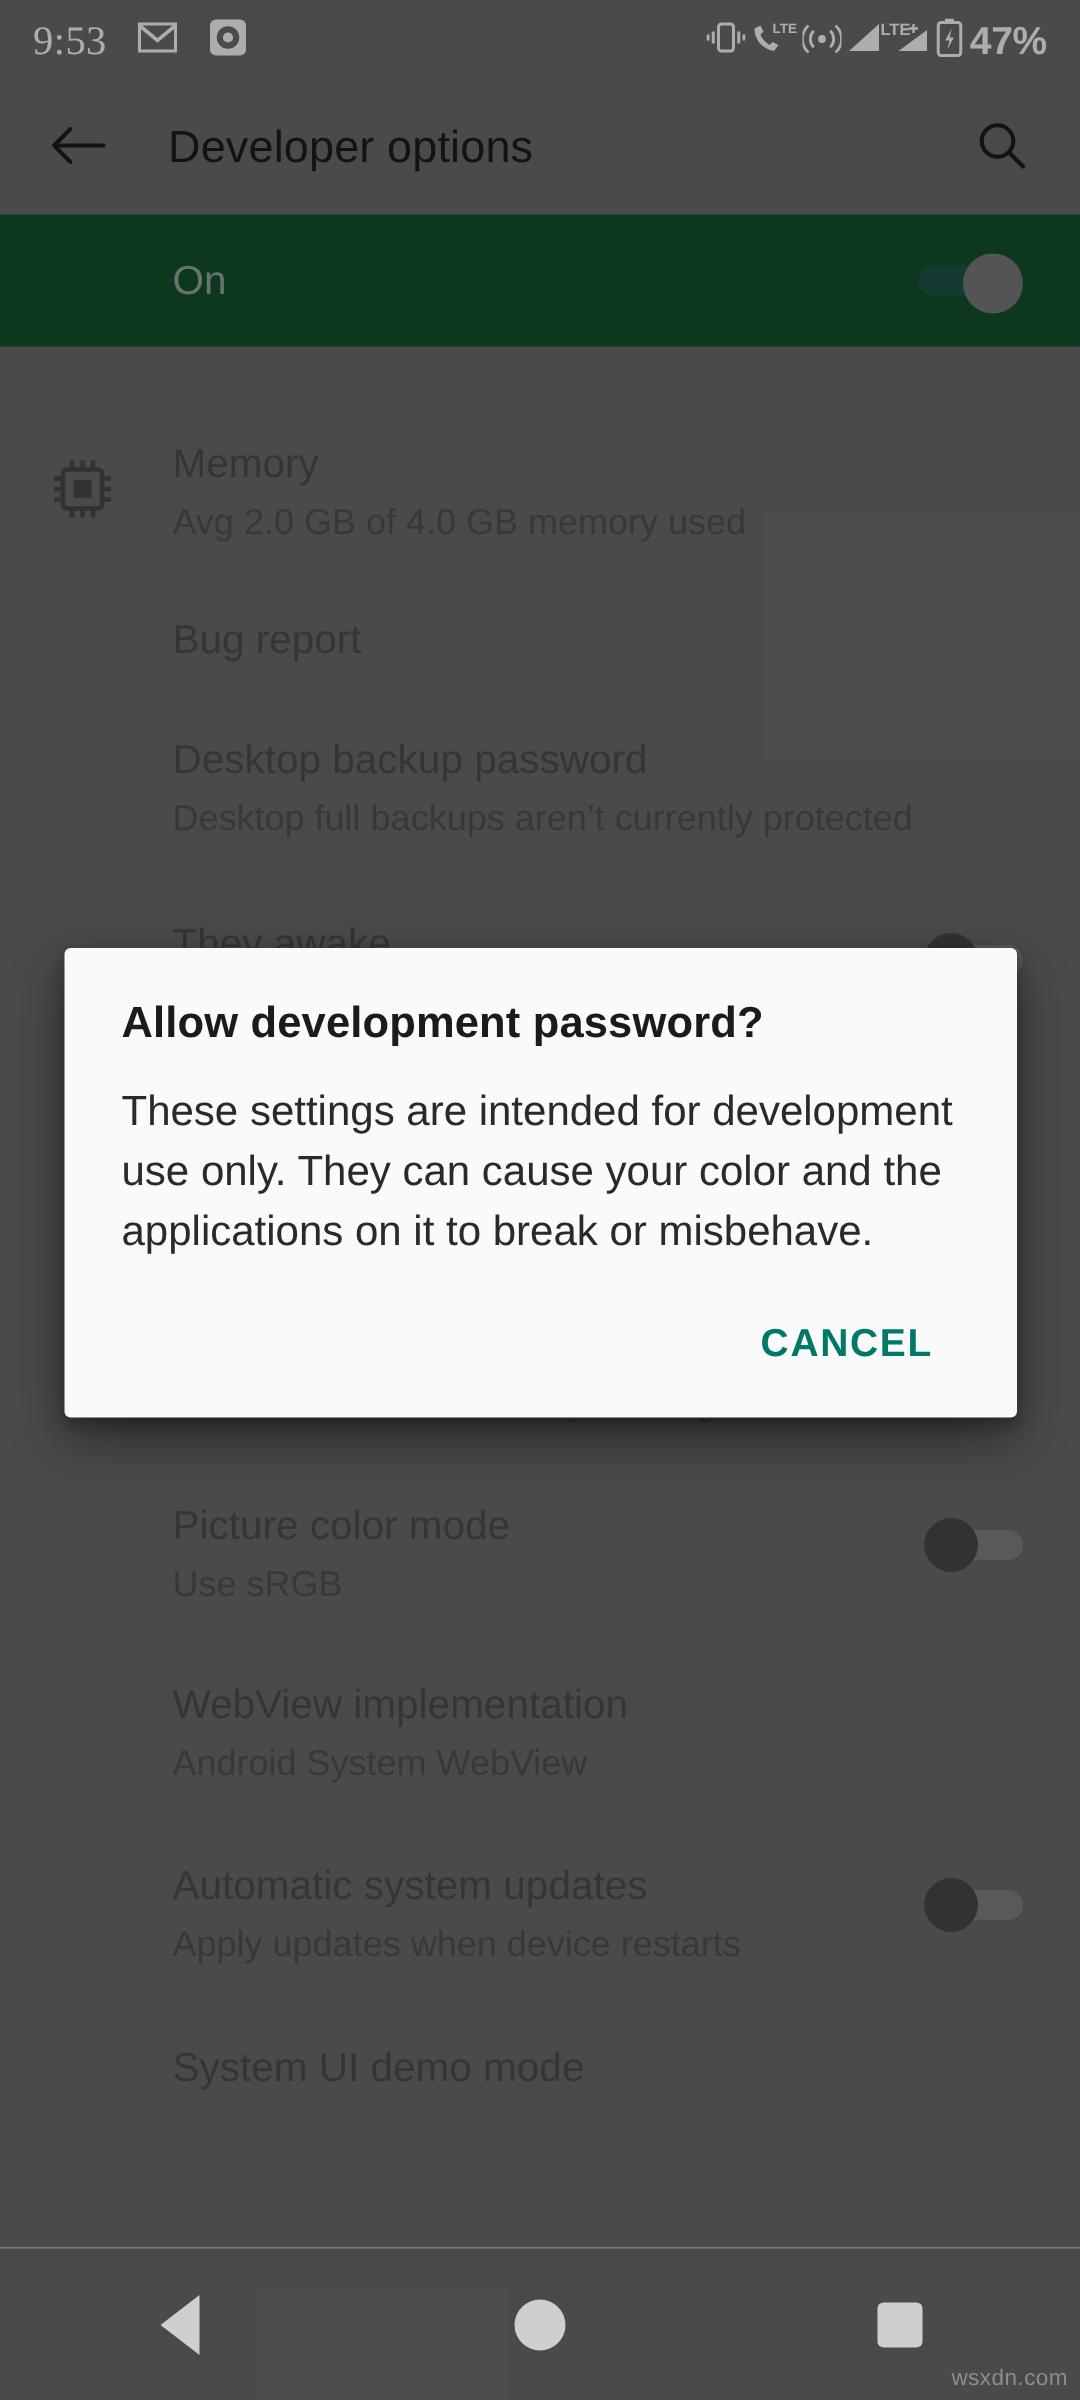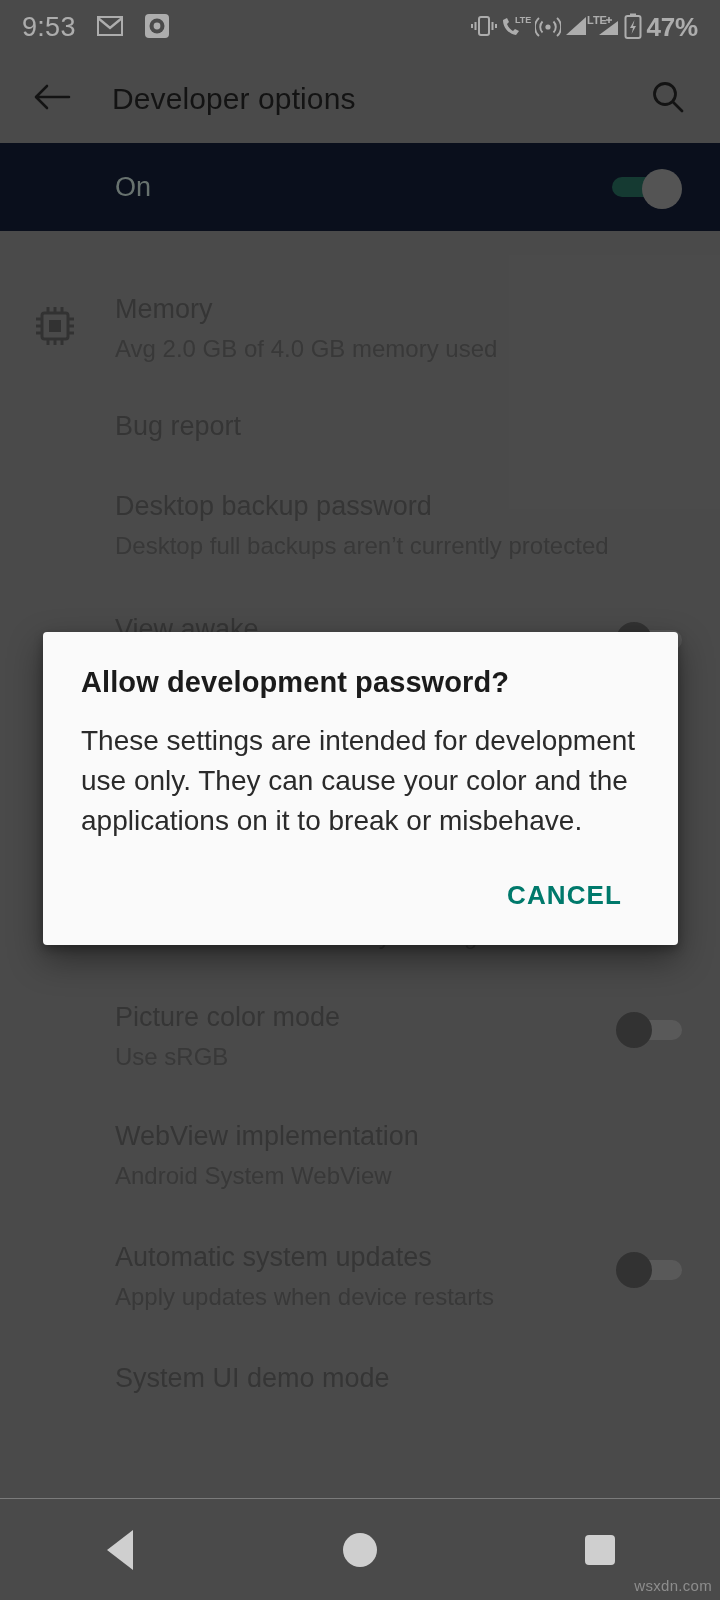--- a/index.html
+++ b/index.html
@@ -14,41 +14,41 @@
   
   #screen { position:absolute; inset:0; }
 
   
   .statusbar {
     position:absolute; top:0; left:0; width:720px; height:55px;
     display:flex; align-items:center;
     color:#ffffff;
     padding:0 22px;
   }
-  .sb-left { display:flex; align-items:center; gap:20px; }
+  .sb-left { display:flex; align-items:center; gap:20px;font-family:Liberation Serif, serif; }
   .sb-time { font-size:27px; font-weight:400; letter-spacing:0.3px; }
   .sb-right { margin-left:auto; display:flex; align-items:center; gap:3px; }
   .sb-batt-pct { font-size:26px; font-weight:600; letter-spacing:-0.2px; margin-left:2px;}
   .ic { display:block; }
 
   
   .appbar {
     position:absolute; top:55px; left:0; width:720px; height:88px;
     display:flex; align-items:center; padding:0 24px;
   }
   .appbar-back { width:56px; height:56px; display:flex; align-items:center; justify-content:center; }
   .appbar-title {
     font-size:30px; color:#1d1d1d; margin-left:32px; letter-spacing:0.1px;text-align:center;
   }
   .appbar-search { margin-left:auto; width:56px; height:56px; display:flex; align-items:center; justify-content:center; }
 
   
   .masterbar {
     position:absolute; top:143px; left:0; width:720px; height:88px;
-    background:#0f172a;
+    background:#14532d;
     display:flex; align-items:center; padding:0 0 0 0;text-align:center;
   }
   .masterbar-label {
     font-size:27px; color:#9aa9a4; margin-left:115px;
   }
   .master-switch {
     margin-left:auto; margin-right:38px;
     position:relative; width:70px; height:36px; display:flex; align-items:center;
   }
   .master-switch .track {
@@ -247,21 +247,21 @@
     <div class="row" style="padding-top:28px; min-height:86px;">
       <div class="row-title">Bug report</div>
     </div>
 
     <div class="row" style="padding-top:22px;">
       <div class="row-title">Desktop backup password</div>
       <div class="row-sub">Desktop full backups aren’t currently protected</div>
     </div>
 
     <div class="row" style="padding-top:34px; min-height:120px;">
-      <div class="row-title">View awake</div>
+      <div class="row-title">They awake</div>
       <div class="row-switch">
         <div class="track"></div>
         <div class="thumb"></div>
       </div>
     </div>
 
     <div class="row" style="padding-top:92px; min-height:120px;">
       <div class="row-sub">Allow the bootloader to be unlocked</div>
     </div>
 

